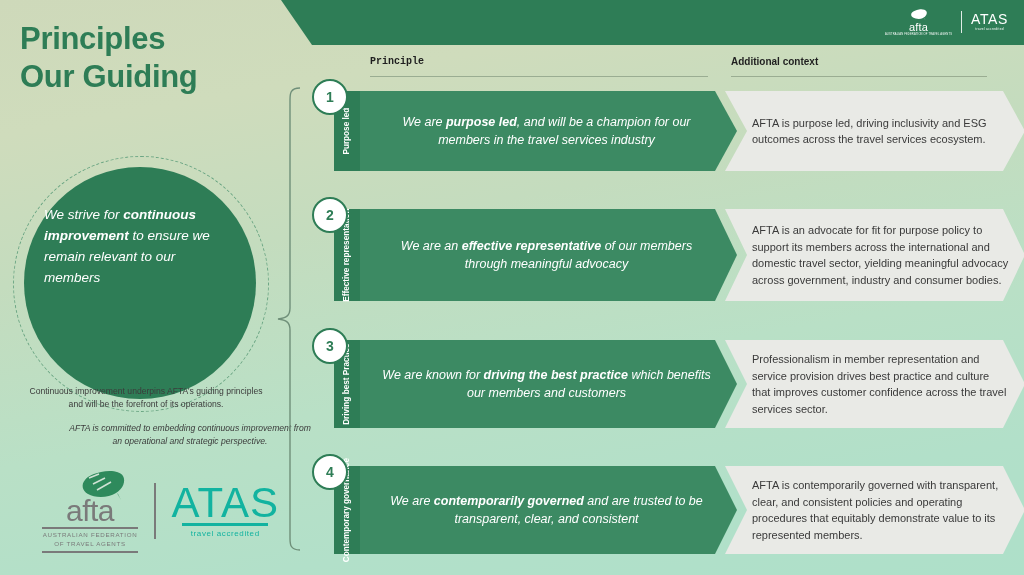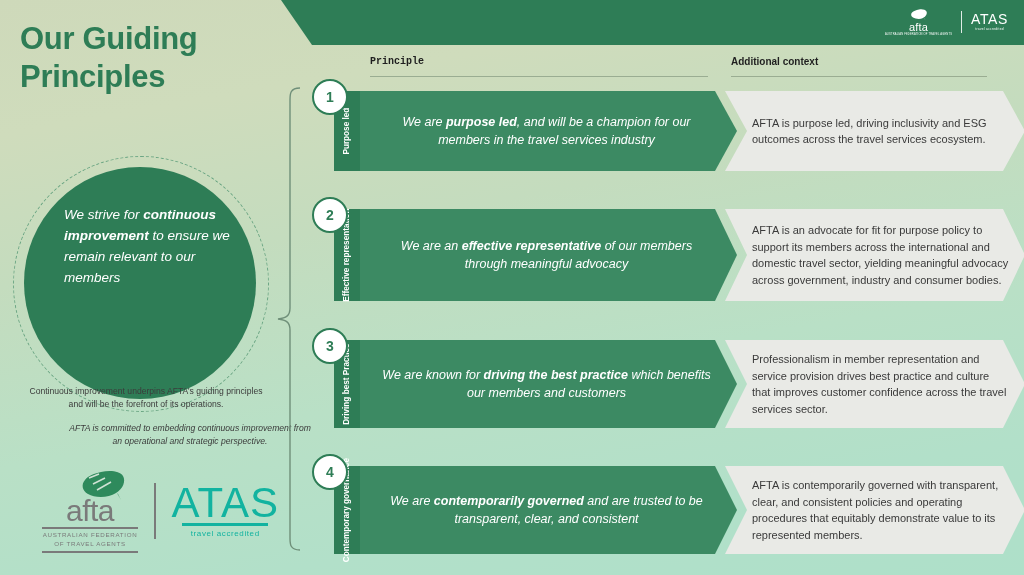--- a/index.html
+++ b/index.html
@@ -41,21 +41,21 @@
   .ring{
     position:absolute;left:13px;top:156px;width:254px;height:254px;
     border:1px dashed #6aa583;border-radius:50%;
   }
   .circle{
     position:absolute;left:24px;top:167px;width:232px;height:232px;
     border-radius:50%;background:#2e7d56;
   }
   .circle-text{
     position:absolute;left:44px;top:205px;width:190px;
-    color:#ffffff;font-style:italic;font-size:13.5px;line-height:1.55;margin-left:20px;
+    color:#ffffff;font-style:italic;font-size:13.5px;line-height:1.55;
   }
   .circle-text b{font-weight:700;font-style:italic;}
 
   
   .lead-note{
     position:absolute;left:22px;top:385px;width:248px;
     font-size:8.6px;line-height:1.5;color:#3b3b3b;text-align:center;
   }
   .lead-note2{
     position:absolute;left:22px;top:422px;width:248px;
@@ -146,22 +146,22 @@
       <div class="hdr-afta-sub">AUSTRALIAN FEDERATION OF TRAVEL AGENTS</div>
     </div>
     <div class="hdr-divider"></div>
     <div class="hdr-atas">
       <div class="hdr-atas-word">ATAS</div>
       <div class="hdr-atas-sub">travel accredited</div>
     </div>
   </div>
 
   <div class="title">
+    <div>Principles</div>
     <div>Our Guiding</div>
-    <div>Principles</div>
   </div>
 
   <div class="ring"></div>
   <div class="circle"></div>
   <div class="circle-text">
     <span>We strive for </span><b>continuous improvement</b><span> to ensure we remain relevant to our members</span>
   </div>
 
   <div class="lead-note">Continuous improvement underpins AFTA’s guiding principles and will be the forefront of its operations.</div>
   <div class="lead-note2">AFTA is committed to embedding continuous improvement from an operational and strategic perspective.</div>

